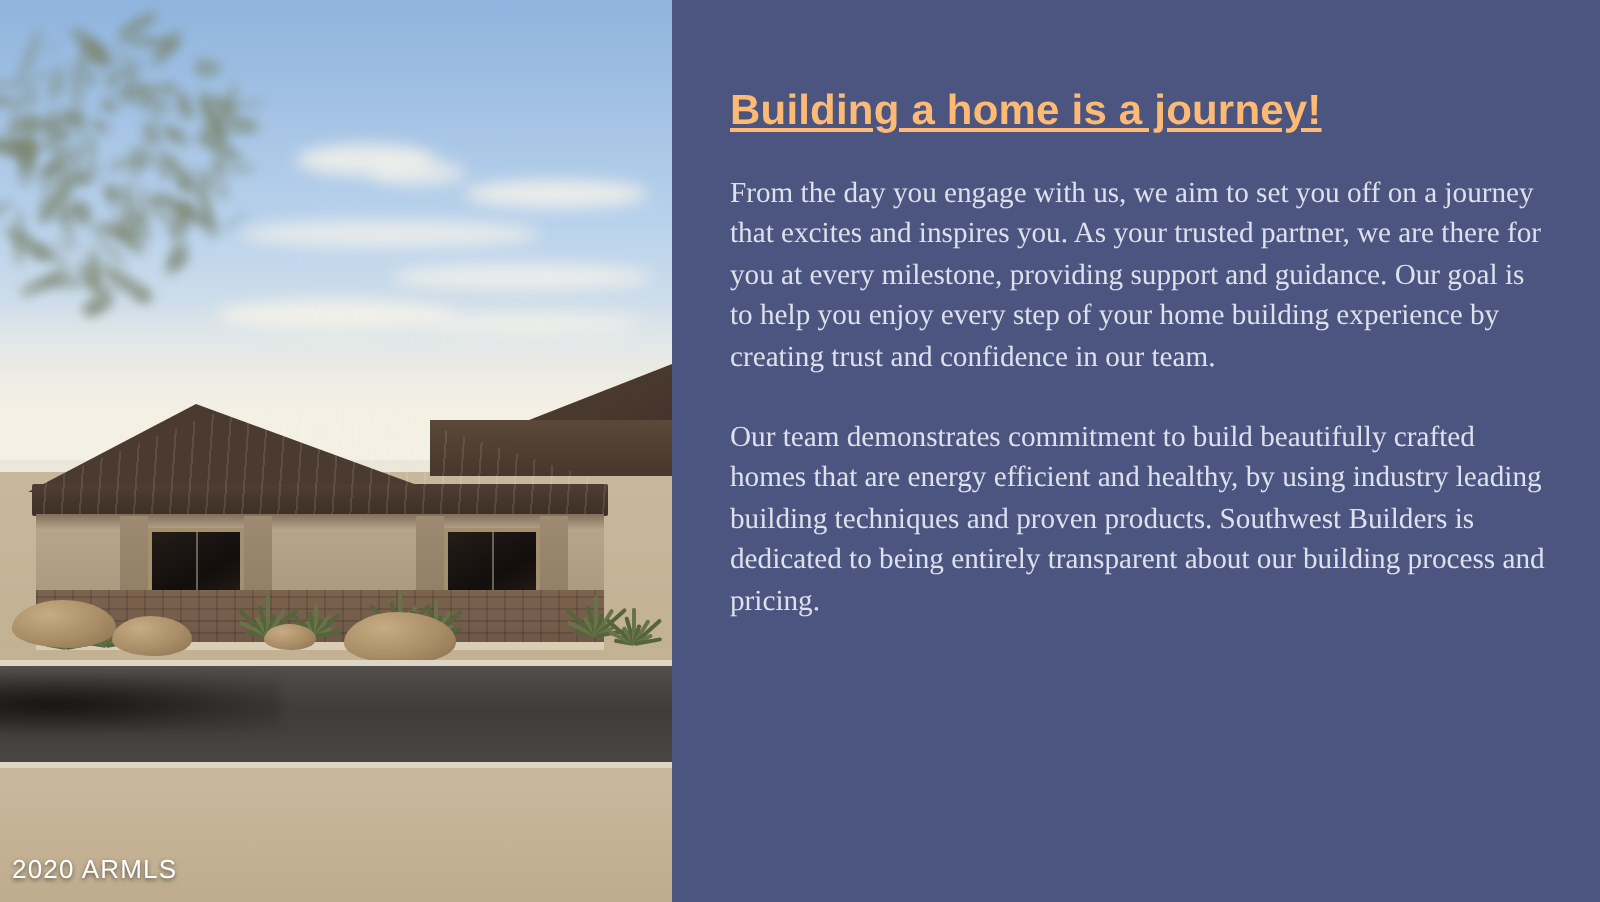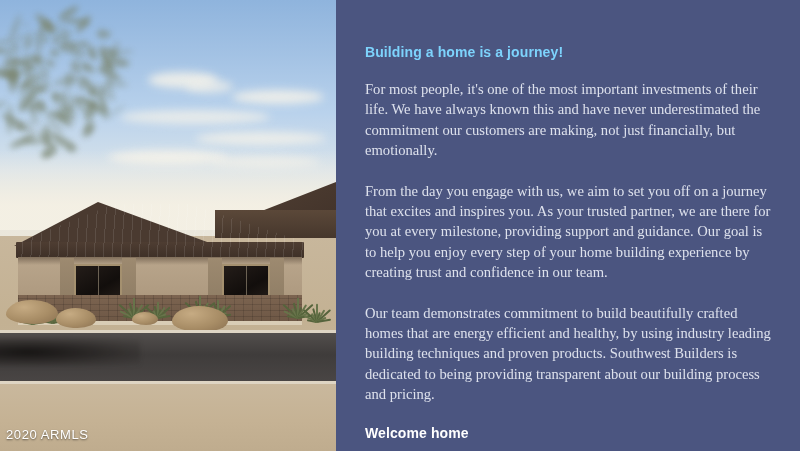--- a/index.html
+++ b/index.html
@@ -211,25 +211,26 @@
   
   .panel {
     width: 464px;
     height: 451px;
     background: #4b5580;
     box-sizing: border-box;
     padding: 44px 25px 0 29px;
   }
   .panel-title {
     font-family: "Liberation Sans", sans-serif;
-    font-size: 14px;
+    font-size: 21px;
     font-weight: bold;
-    color: #7dd3fc;
+    color: #fdba74;
     letter-spacing: .1px;
     margin: 0 0 19px 0;
+    text-decoration: underline;
   }
   .panel-body p {
     font-family: "Liberation Serif", serif;
     font-size: 14.6px;
     line-height: 20.4px;
     color: #dde1ec;
     margin: 0 0 20px 0;
     max-width: 412px;
   }
   .panel-closing {
@@ -532,21 +533,19 @@
     <div class="skid"></div>
     <div class="foreground"></div>
 
     <div class="water-mark">2020 ARMLS</div>
   </div>
 
   <div class="panel">
     <h1 class="panel-title">Building a home is a journey!</h1>
 
     <div class="panel-body" id="panel-body">
-        <p>For most people, it's one of the most important investments of their life. We have always known this and have never underestimated the commitment our customers are making, not just financially, but emotionally.</p>
         <p>From the day you engage with us, we aim to set you off on a journey that excites and inspires you. As your trusted partner, we are there for you at every milestone, providing support and guidance. Our goal is to help you enjoy every step of your home building experience by creating trust and confidence in our team.</p>
-        <p>Our team demonstrates commitment to build beautifully crafted homes that are energy efficient and healthy, by using industry leading building techniques and proven products. Southwest Builders is dedicated to being providing transparent about our building process and pricing.</p>
+        <p>Our team demonstrates commitment to build beautifully crafted homes that are energy efficient and healthy, by using industry leading building techniques and proven products. Southwest Builders is dedicated to being entirely transparent about our building process and pricing.</p>
       </div>
 
-    <p class="panel-closing">Welcome home</p>
   </div>
 
 </div>
 
 </body></html>

